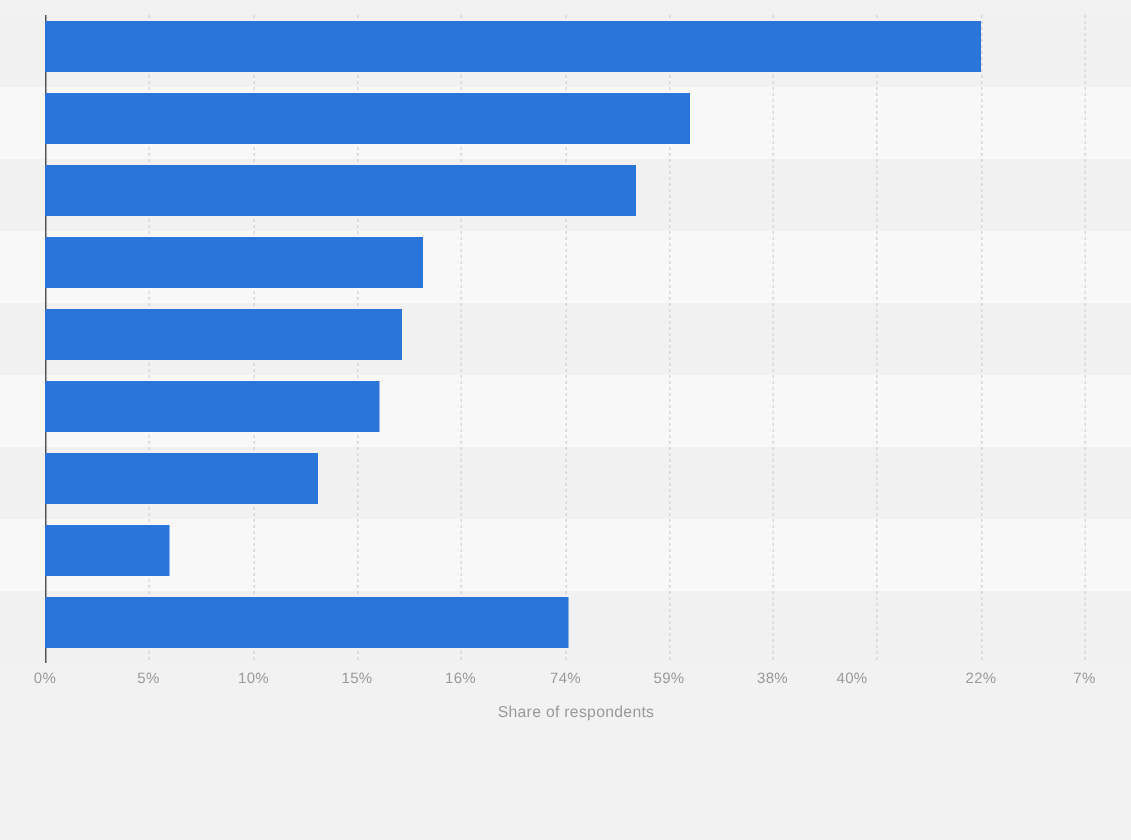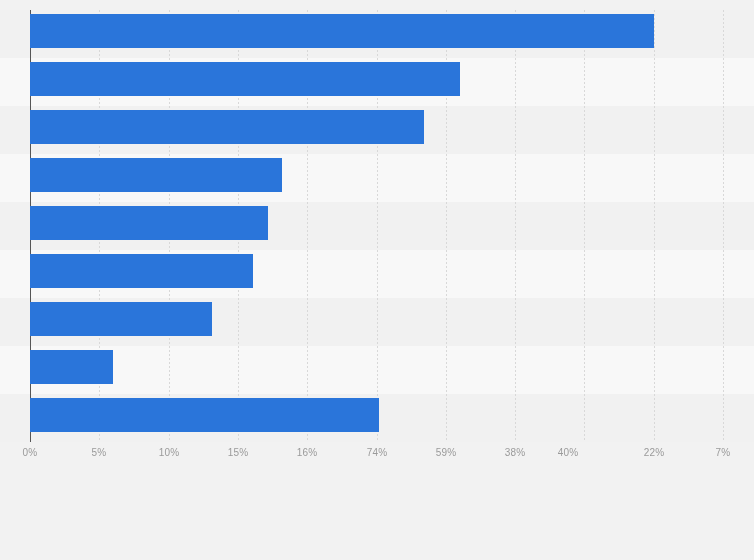--- a/index.html
+++ b/index.html
@@ -165,14 +165,17 @@
       <span class="tick-label" style="left: 238px;">15%</span>
       <span class="tick-label" style="left: 307px;">16%</span>
       <span class="tick-label" style="left: 377px;">74%</span>
       <span class="tick-label" style="left: 446px;">59%</span>
       <span class="tick-label" style="left: 515px;">38%</span>
       <span class="tick-label" style="left: 568px;">40%</span>
       <span class="tick-label" style="left: 654px;">22%</span>
       <span class="tick-label" style="left: 723px;">7%</span>
     </div>
 
+  <div id="axis-title">
+    <span id="axis-title-inner">Share of respondents</span>
+  </div>
 
 </div>
 
 </body></html>

